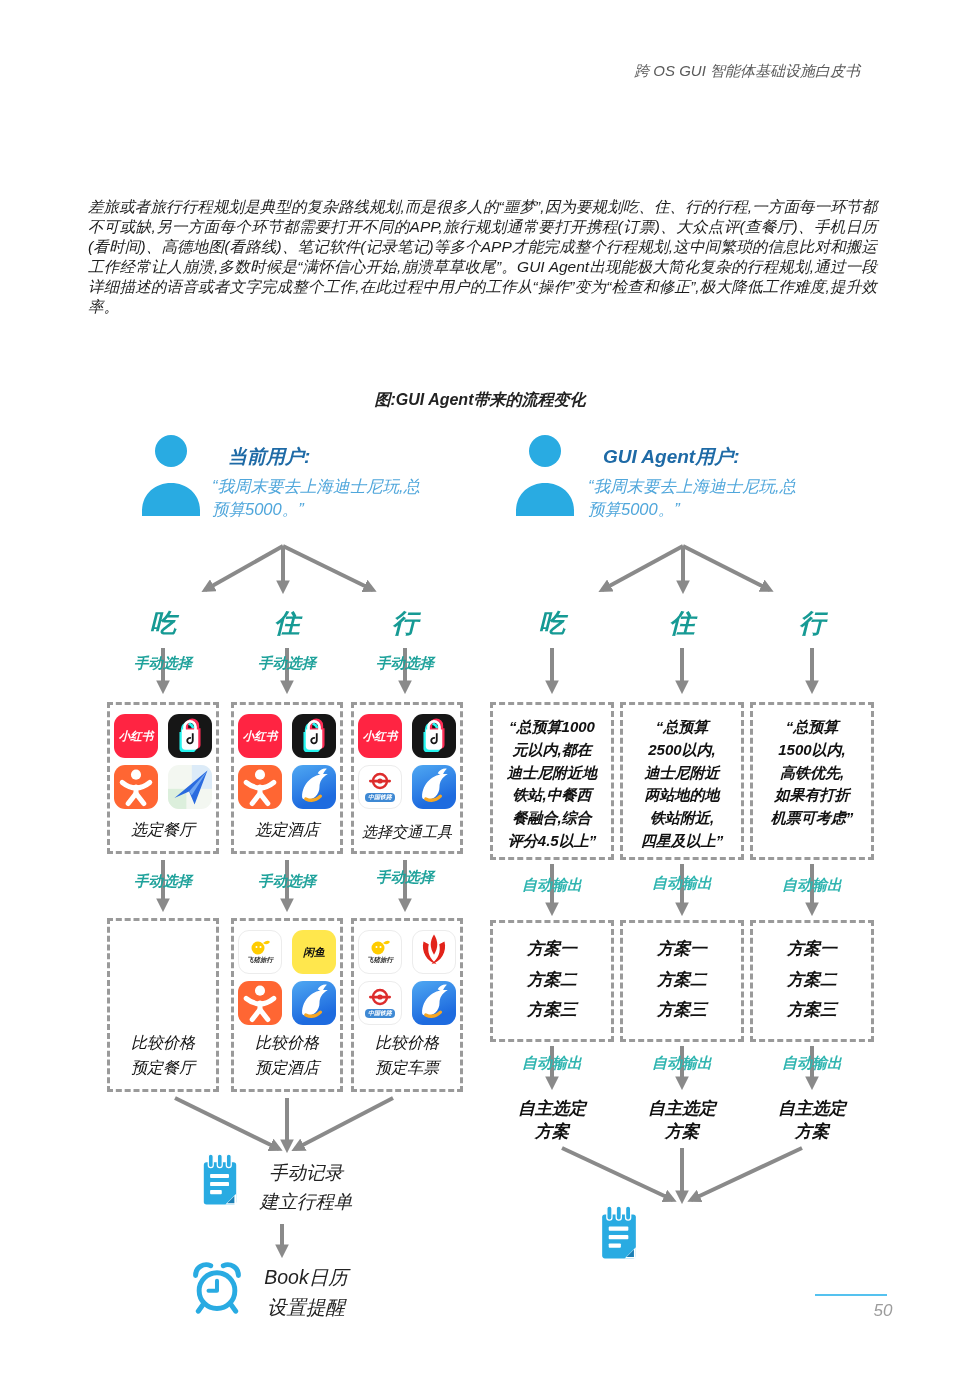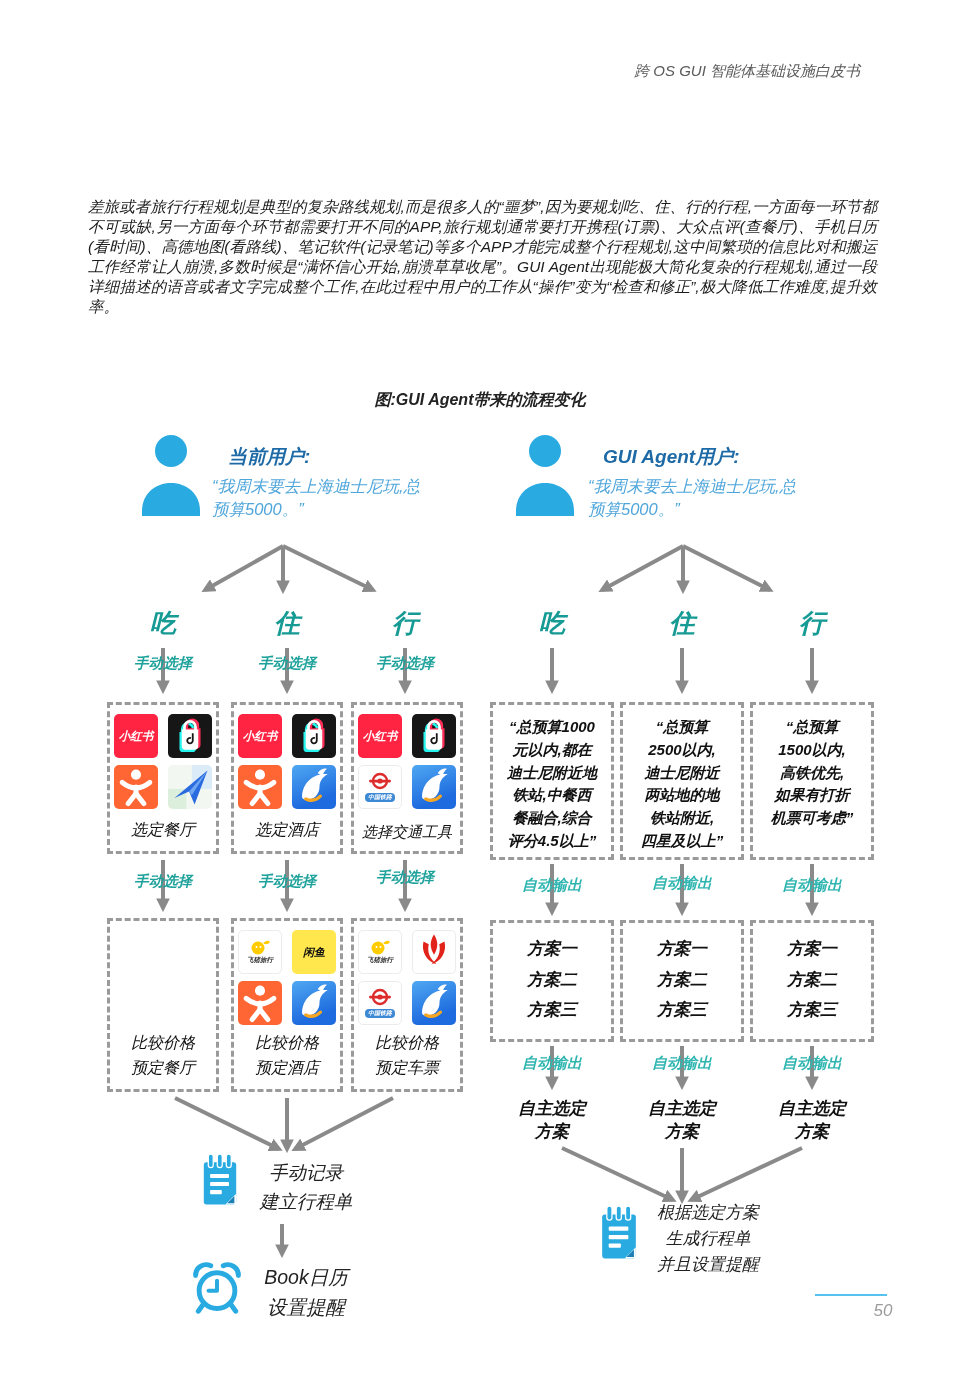--- a/index.html
+++ b/index.html
@@ -10,21 +10,21 @@
   .bodytext{left:88px;top:197px;width:789px;margin:0;font-size:15.5px;line-height:20px;color:#1c1c1c;text-align:justify;}
   .caption{left:0;width:960px;top:390px;text-align:center;font-size:16px;font-weight:bold;color:#222;}
   .arrows{left:0;top:0;pointer-events:none;}
   .ulabel{font-size:19px;font-weight:bold;color:#1E6AA6;}
   .uquote{font-size:16.5px;color:#4FA6DB;line-height:1.42;white-space:pre-line;}
   .cat{width:60px;text-align:center;font-size:26px;font-weight:bold;color:#169A94;}
   .mlab{width:84px;text-align:center;font-size:14.5px;font-weight:bold;color:#1FA29B;}
   .alab{width:84px;text-align:center;font-size:15px;font-weight:bold;color:#2FB5B0;}
   .dbox{box-sizing:border-box;border:3px dashed #9A9A9A;background:#fff;display:flex;flex-direction:column;align-items:center;}
   .appgrid{display:grid;grid-template-columns:44px 44px;gap:7px 10px;margin-top:9px;}
-  .ai{width:44px;height:44px;border-radius:5px;display:flex;align-items:center;justify-content:center;overflow:hidden;box-sizing:border-box;}
+  .ai{width:44px;height:44px;border-radius:11px;display:flex;align-items:center;justify-content:center;overflow:hidden;box-sizing:border-box;}
   .ai svg{display:block;}
   .boxlabel{margin-top:auto;margin-bottom:8px;font-size:16px;color:#111;white-space:pre-line;text-align:center;line-height:1.55;}
   .xhs{background:#FF2442;color:#fff;font-weight:bold;font-size:11.5px;}
   .douyin{background:#161616;}
   .dzdp{background:#FF6633;}
   .amap{background:#fff;}
   .ctrip{background:linear-gradient(160deg,#4FA8F2 0%,#1E6BDF 75%);}
   .meituan{background:#FFC300;color:#14140a;font-weight:bold;font-size:13px;}
   .xianyu{background:#FFE74D;color:#111;font-weight:bold;font-size:11px;}
   .feizhu{background:#fff;border:1px solid #ececec;flex-direction:column;gap:1px;}
@@ -373,20 +373,17 @@
   <div class="abs selftext" style="left:497px;top:1098px;width:110px">自主选定
 方案</div>
   <div class="abs selftext" style="left:627px;top:1098px;width:110px">自主选定
 方案</div>
   <div class="abs selftext" style="left:757px;top:1098px;width:110px">自主选定
 方案</div>
 
   <svg class="abs" style="left:600px;top:1206px" width="38" height="58" viewBox="0 0 40 62">
       <use href="#sym-notepad"></use>
     </svg>
-  <div class="abs resulttext" style="left:620px;top:1200px;width:176px">根据选定方案
-生成行程单
-并且设置提醒</div>
 
   <div class="abs footline"></div>
   <div class="abs pagenum">50</div>
 
 </div>
 
 </body></html>

